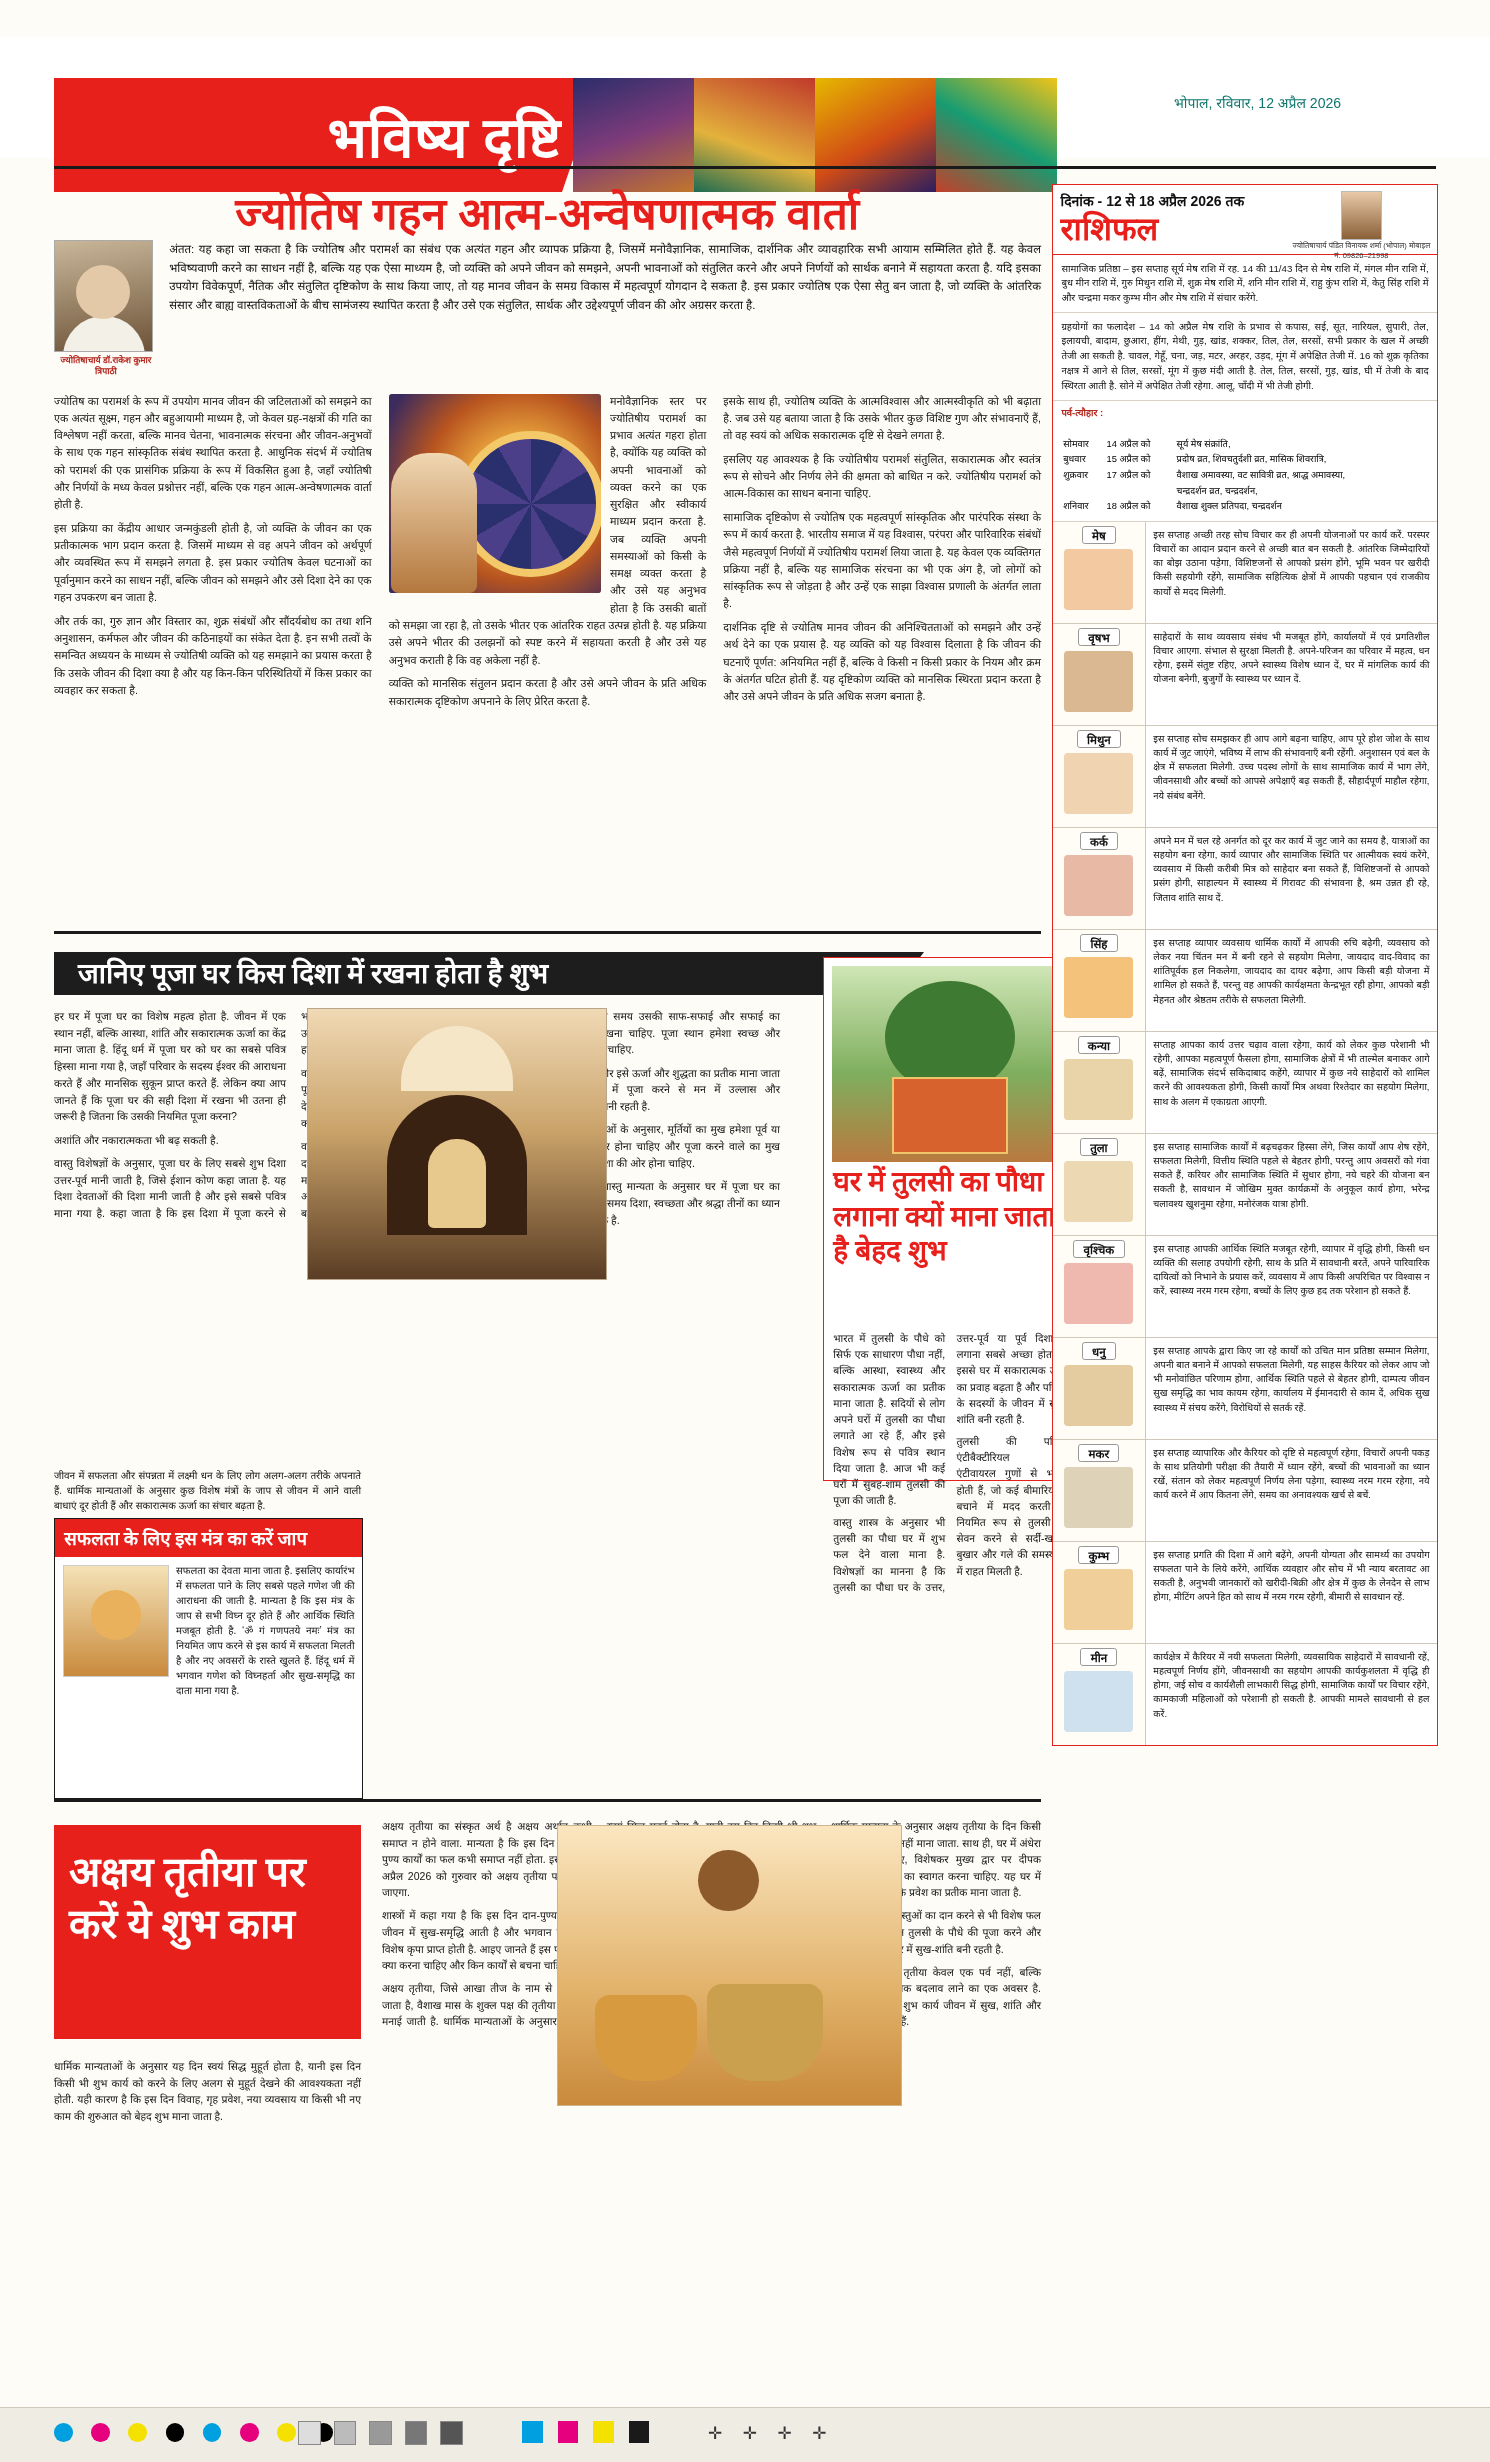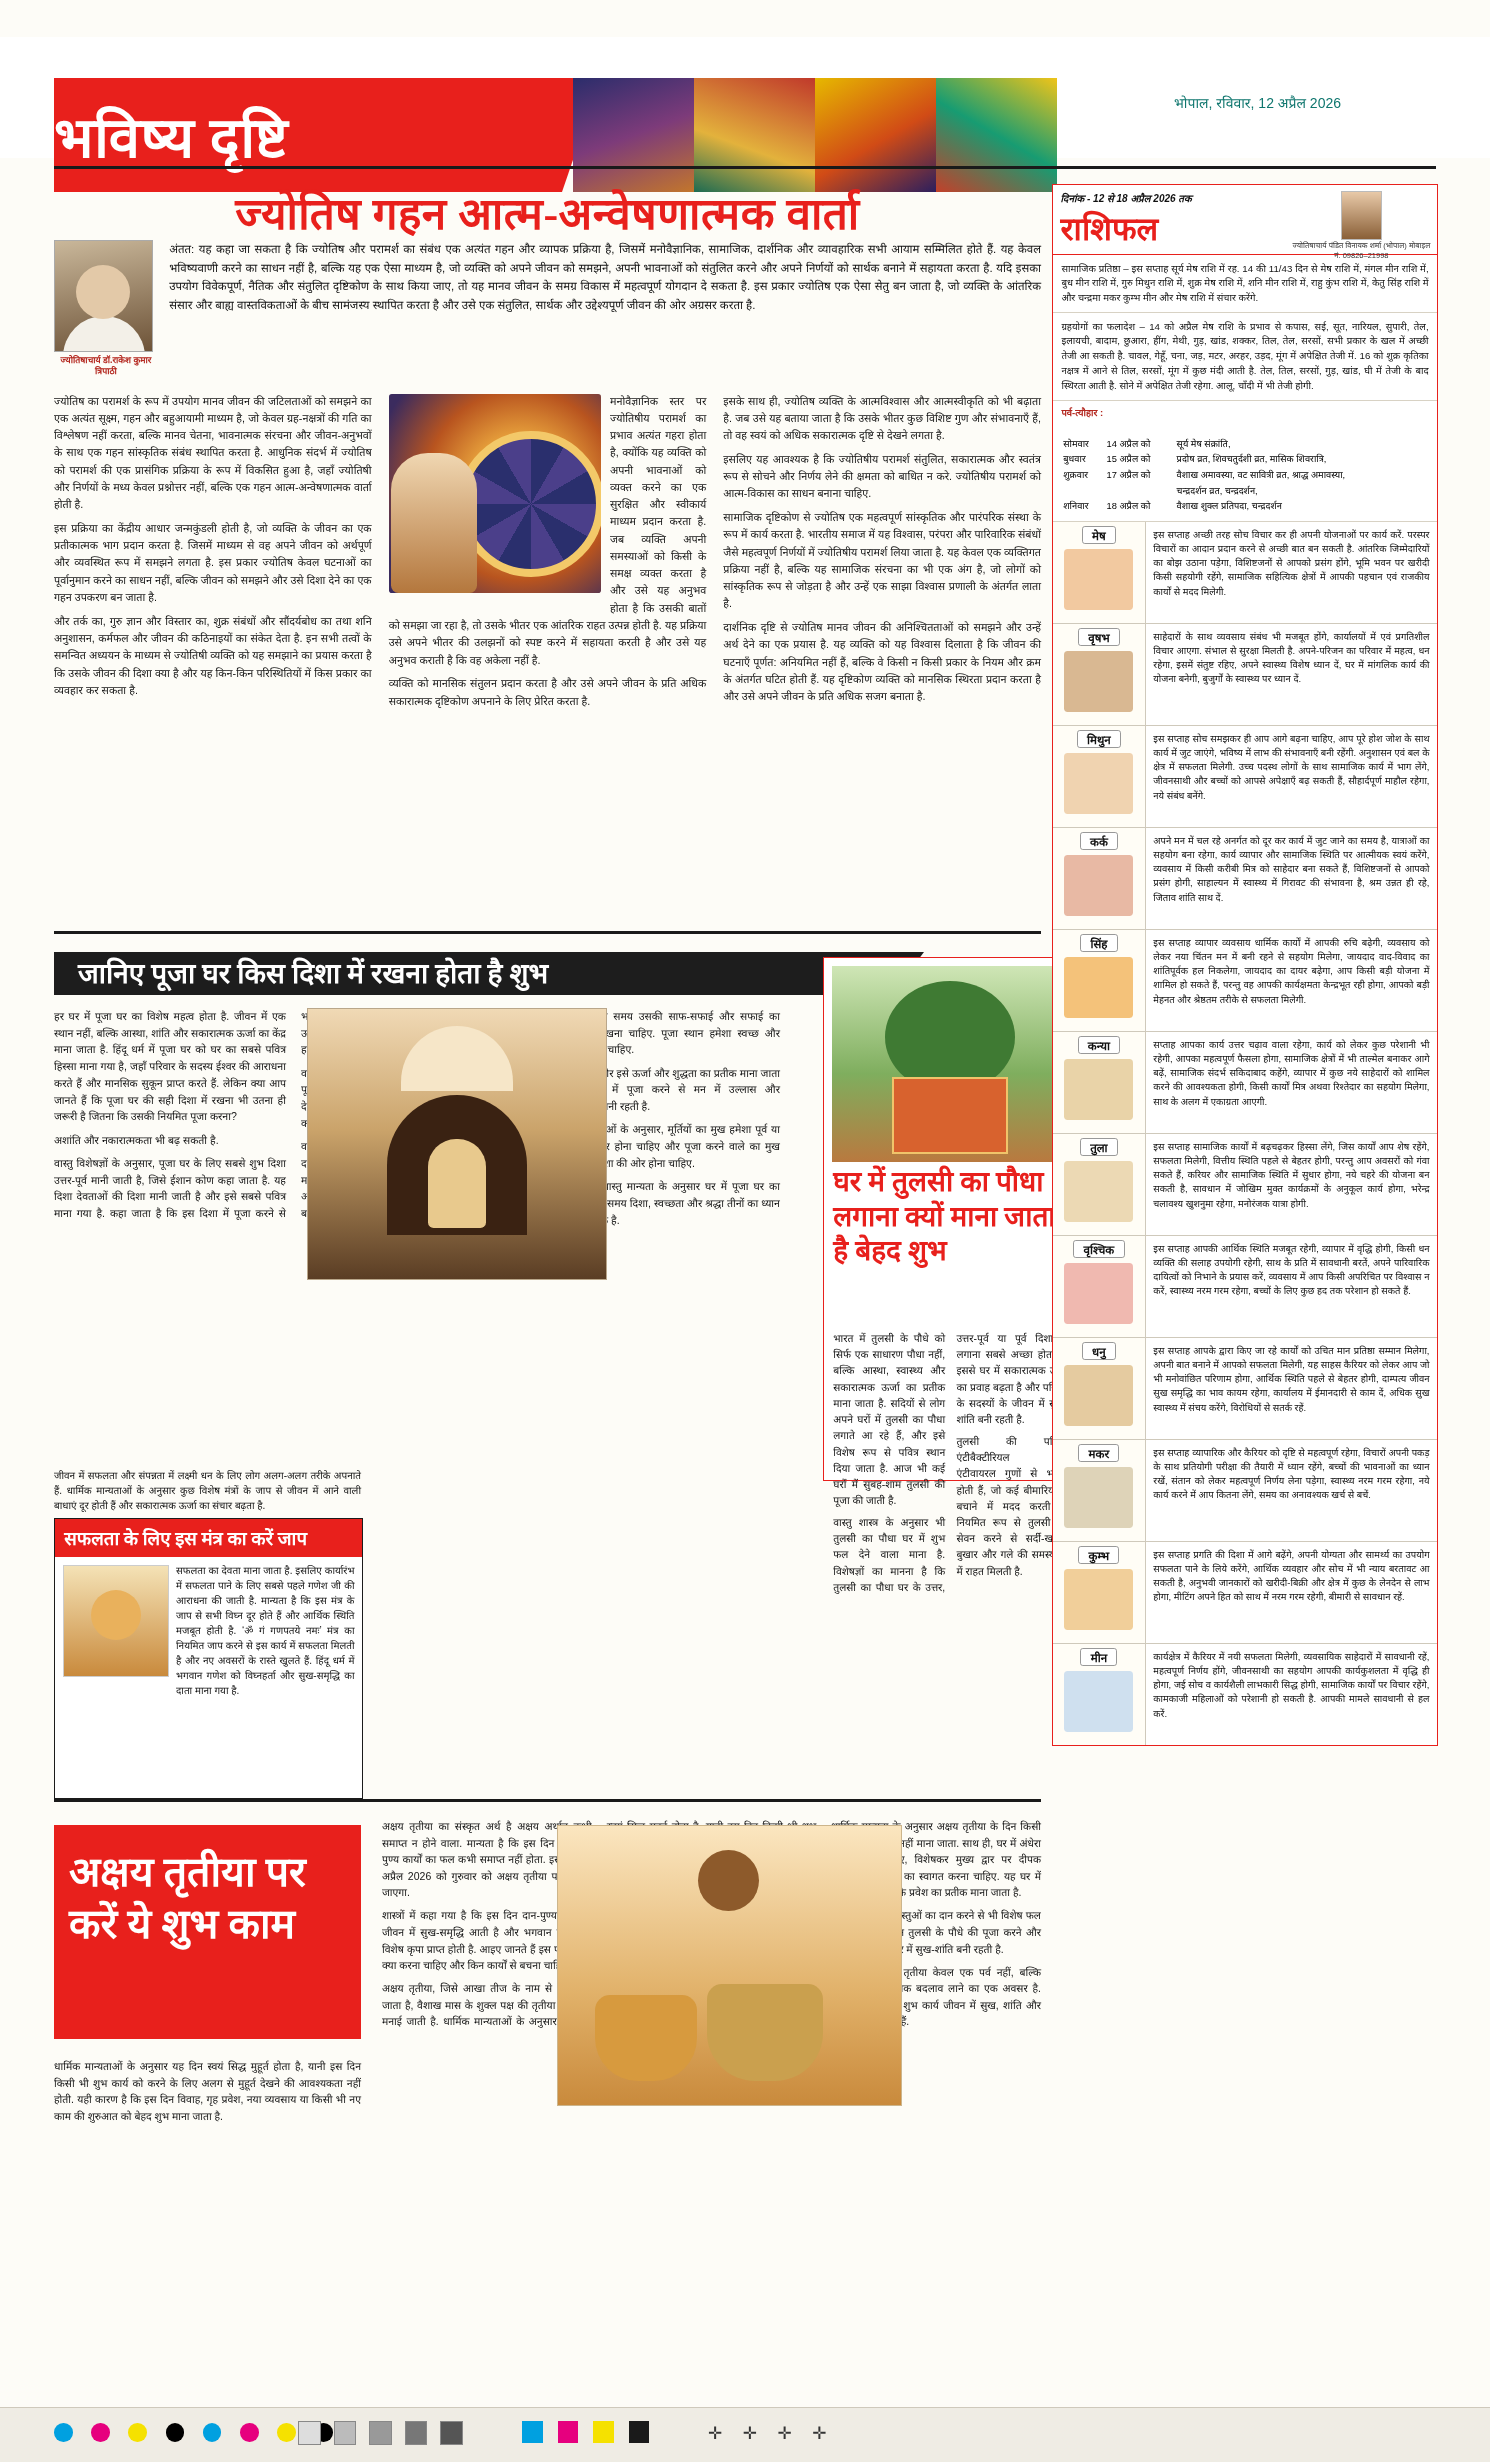--- a/index.html
+++ b/index.html
@@ -3,21 +3,21 @@
 <meta charset="utf-8">
 <style>
   html,body{margin:0;padding:0;background:#d9d4cc;}
   body{font-family:"Liberation Sans",sans-serif;}
   .page{width:1490px;height:2462px;position:relative;background:#fdfcf7;overflow:hidden;}
   .inner{position:absolute;left:0;top:0;right:0;bottom:0;}
 
   
   .masthead{position:absolute;left:0;top:37px;width:1490px;height:121px;background:#ffffff;}
   .mast-red{position:absolute;left:54px;top:41px;width:508px;height:114px;background:#e8201c;
-    display:flex;align-items:center;justify-content:flex-start;}
+    display:flex;align-items:center;justify-content:flex-end;}
   .mast-red span{color:#fff;font-family:"Liberation Serif",serif;font-weight:bold;font-size:56px;letter-spacing:0.9px;}
   .mast-red:after{content:"";position:absolute;right:-39px;top:0;border-top:114px solid #e8201c;border-right:39px solid transparent;}
   .mast-art{position:absolute;left:573px;top:41px;width:484px;height:114px;overflow:hidden;background:#1b1a18;}
   .mast-art .blk{position:absolute;top:0;height:114px;}
   .mast-right{position:absolute;left:1071px;top:47px;width:373px;text-align:center;}
   .mast-right .brand{font-family:"Liberation Serif",serif;font-size:32px;font-weight:bold;color:#111;}
   .mast-right .brand .plus{color:#e8201c;font-size:28px;margin-right:9.3px;}
   .mast-right .dateline{font-size:14px;color:#0f766e;margin-top:9.3px;}
   .rule{position:absolute;left:54px;right:54px;height:2.8px;background:#1a1a1a;}
 
@@ -86,21 +86,21 @@
   .akshay-cols .c{column-count:3;column-gap:15px;font-size:10.5px;line-height:1.58;text-align:justify;color:#141414;}
   .akshay-cols .c p{margin:0 0 6.5px 0;}
   .kalash{position:absolute;left:557px;top:1825px;width:343px;height:279px;background:linear-gradient(180deg,#fbe6c0,#e1b169 60%,#c98a3c);border:0.9px solid #ccb58c;}
   .kalash .pot{position:absolute;left:37px;bottom:24px;width:102px;height:86px;border-radius:15px 15px 43px 43px;background:#d79a3e;}
   .kalash .pot2{position:absolute;left:149px;bottom:24px;width:116px;height:97px;border-radius:15px 15px 48px 48px;background:#caa04e;}
   .kalash .coco{position:absolute;left:140px;top:24px;width:61px;height:61px;border-radius:50%;background:#8d5a2b;}
 
   
   .rashi{position:absolute;left:1052px;top:184px;width:384px;border:1.9px solid #e8201c;background:#fff;}
   .rashi-head{position:relative;height:69px;border-bottom:0.9px solid #e8201c;}
-  .rashi-date{position:absolute;left:7.5px;top:5.6px;font-size:10px;color:#111;font-weight:bold;font-style:italic;}
+  .rashi-date{position:absolute;left:7.5px;top:5.6px;font-size:14px;color:#111;font-weight:bold;}
   .rashi-title{position:absolute;left:7.5px;top:20.5px;font-family:"Liberation Serif",serif;font-weight:bold;font-size:32px;color:#e8201c;}
   .rashi-astro{position:absolute;right:5.6px;top:5.6px;width:140px;text-align:center;}
   .rashi-astro .ph{width:39px;height:47px;margin:0 auto;background:linear-gradient(180deg,#e8c9a8,#8a6038);border:0.9px solid #bbb;}
   .rashi-astro .nm{font-size:7.5px;line-height:1.25;color:#333;margin-top:1.9px;}
   .rashi-top{padding:6.5px 8.4px;font-size:9.7px;line-height:1.52;text-align:justify;color:#141414;border-bottom:0.9px solid #d8d2c4;}
   .parv{padding:5.6px 8.4px;font-size:9.5px;line-height:1.5;border-bottom:0.9px solid #d8d2c4;}
   .parv .hd{color:#b3261e;font-weight:bold;margin-bottom:16px;}
   .parv table{width:100%;border-collapse:collapse;font-size:9.3px;}
   .parv td{padding:0.9px 1.9px;vertical-align:top;}
   .signrow{display:flex;border-bottom:0.9px solid #cfc9bb;min-height:101px;}

